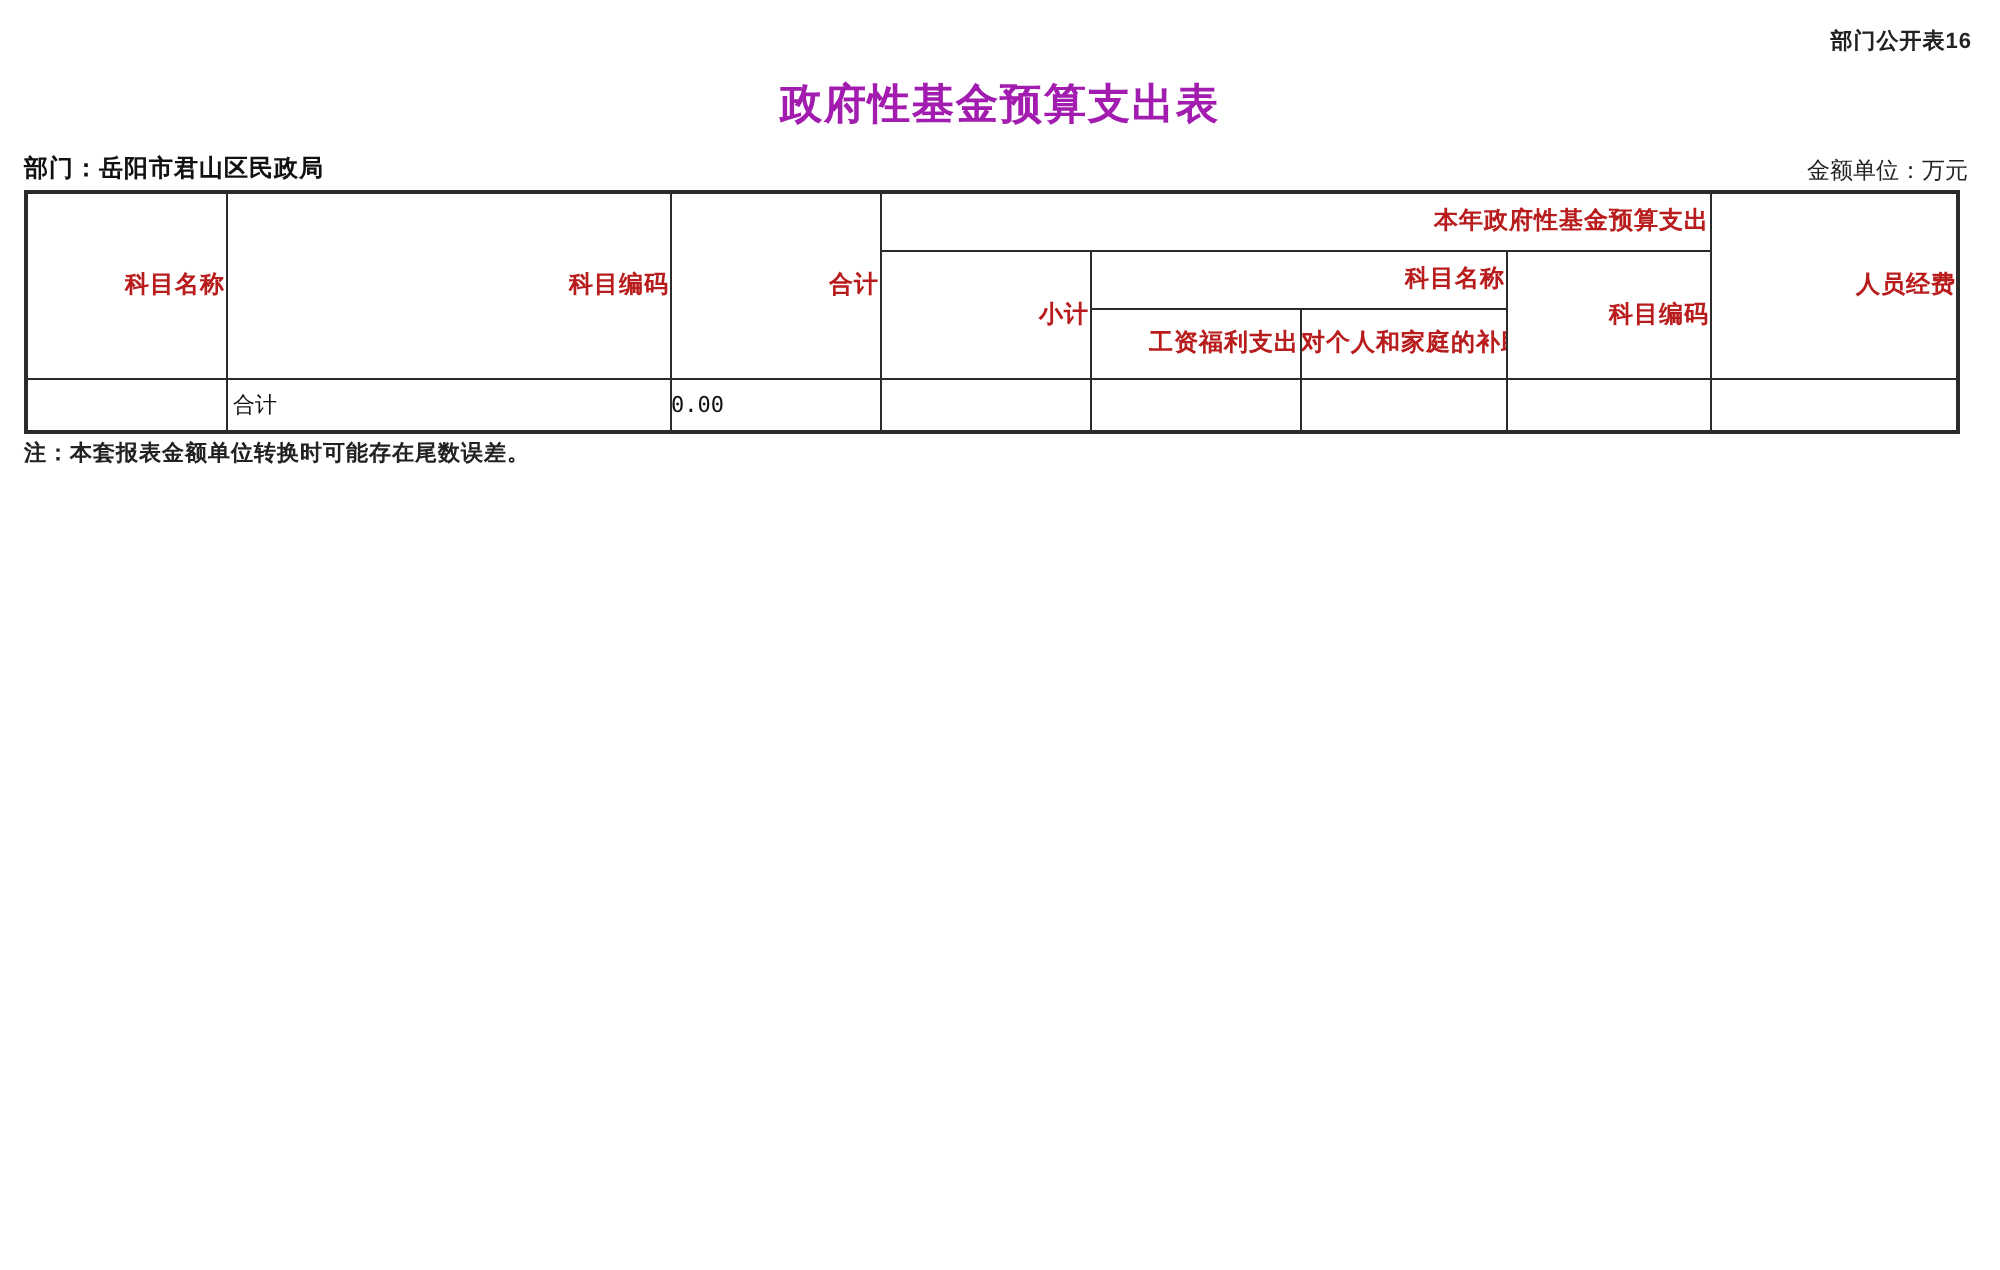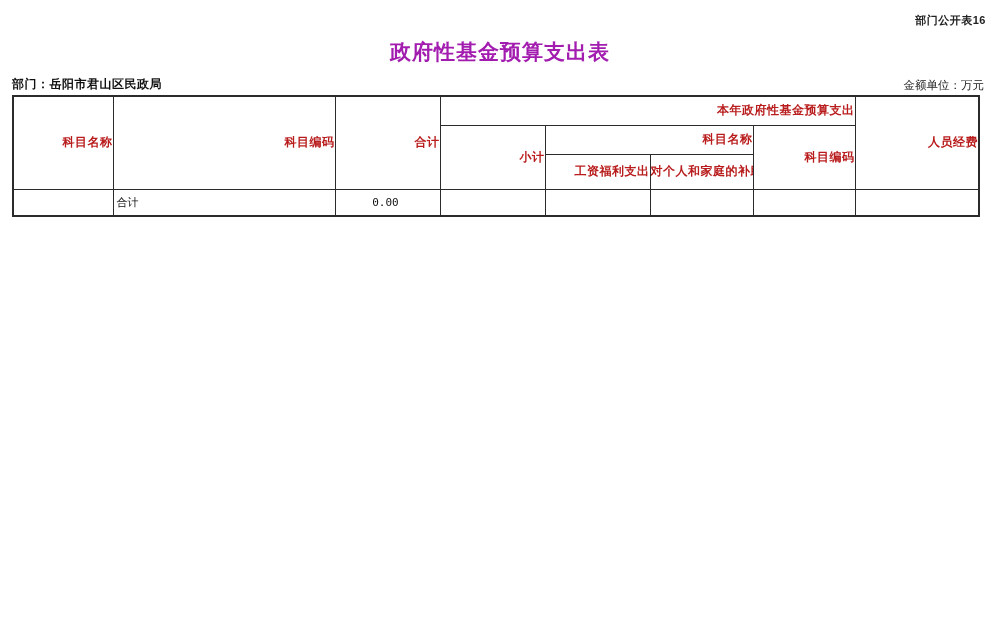--- a/index.html
+++ b/index.html
@@ -76,21 +76,21 @@
   .h-row2 { height: 29px; }
   .h-row3 { height: 35px; }
   table.budget tbody tr { height: 27px; }
   table.budget tbody td {
     font-size: 11px;
     font-weight: normal;
     color: #111111;
     vertical-align: middle;
   }
   td.c-name { text-align: left; padding-left: 3px; }
-  td.c-num  { text-align: center; padding-right: 4px; font-family: "DejaVu Sans Mono", "Liberation Mono", monospace; font-size: 11px; }
+  td.c-num  { text-align: left; padding-right: 4px; font-family: "DejaVu Sans Mono", "Liberation Mono", monospace; font-size: 11px; }
   td.c-code { text-align: center; }
 
   .footnote {
     position: absolute;
     top: 219px;
     left: 12px;
     font-size: 11px;
     font-weight: bold;
     color: #222222;
     letter-spacing: 0.5px;
@@ -146,14 +146,15 @@
         <td class="c-num">0.00</td>
         <td class="c-num"></td>
         <td class="c-num"></td>
         <td class="c-num"></td>
         <td class="c-num"></td>
         <td class="c-num"></td>
       </tr>
     </tbody>
   </table>
 
+  <div class="footnote">注：本套报表金额单位转换时可能存在尾数误差。</div>
 
 </div>
 
 </body></html>

